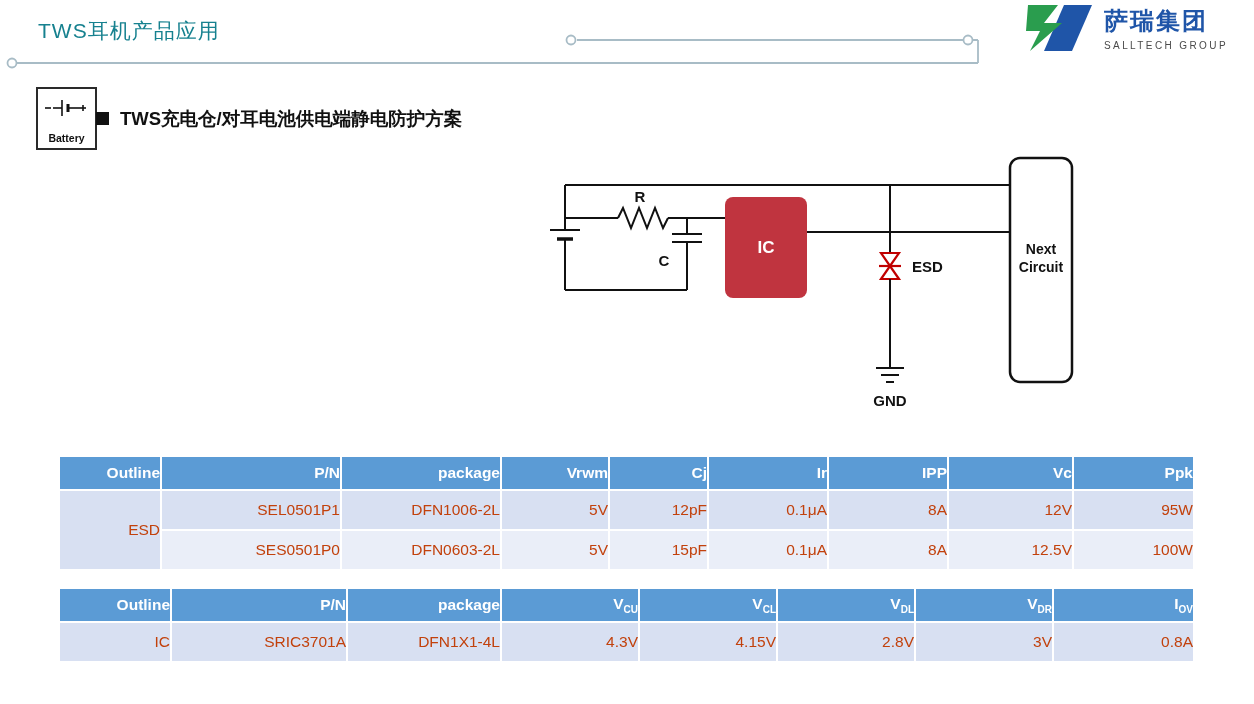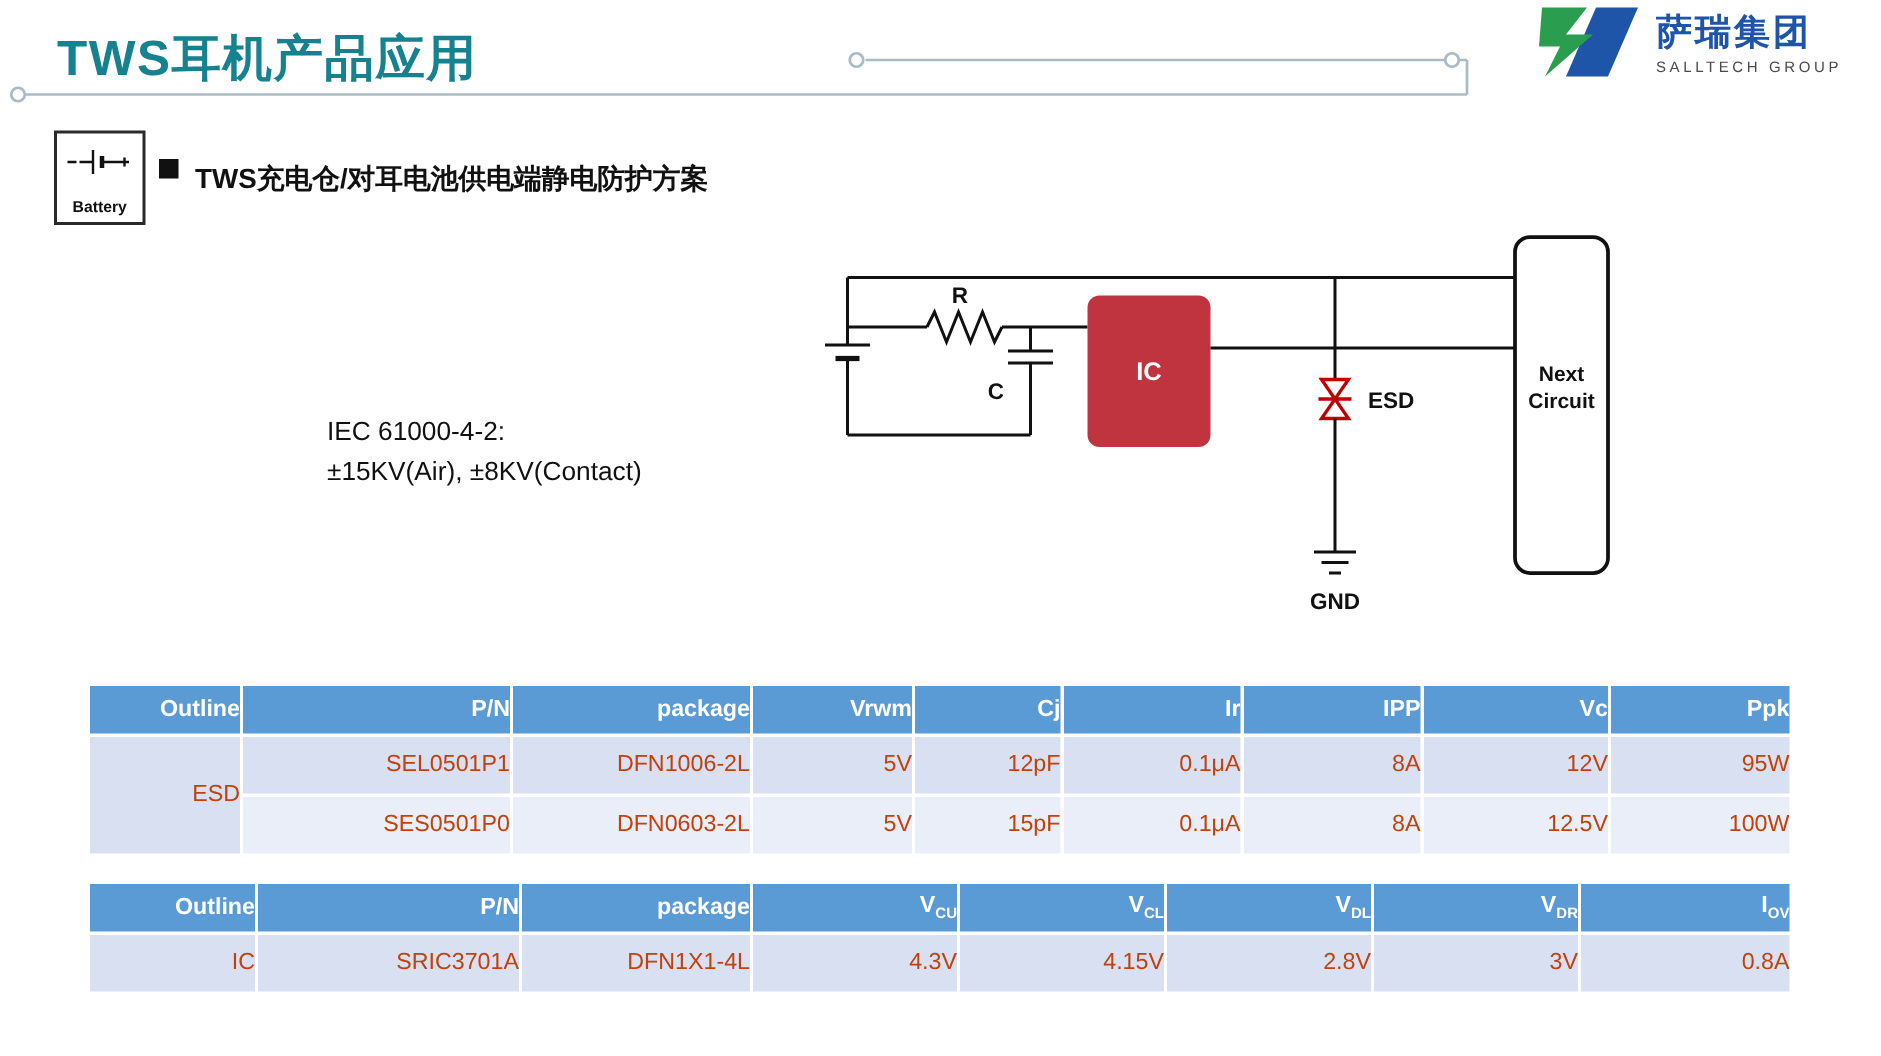--- a/index.html
+++ b/index.html
@@ -5,39 +5,39 @@
   * { margin:0; padding:0; box-sizing:border-box; }
   html,body { background:#ffffff; }
   .slide {
     position:relative; width:1254px; height:704px; background:#fff;
     font-family:"Liberation Sans", sans-serif; overflow:hidden; color:#111;
   }
 
   
   .page-title {
     position:absolute; left:38px; top:17px;
-    font-size:33px; font-weight:bold; color:#16818f; letter-spacing:1px;
+    font-size:21px; font-weight:normal; color:#16818f; letter-spacing:1px;
   }
   .decor { position:absolute; left:0; top:0; pointer-events:none; }
   .decor line { stroke:#a8bcc6; stroke-width:1.8; }
   .decor circle { stroke:#a8bcc6; stroke-width:1.8; fill:#fff; }
 
   .logo { position:absolute; top:1px; right:26px; display:flex; align-items:center; gap:10px; }
   .logo-cn { font-size:24px; font-weight:bold; color:#1f55a8; letter-spacing:2px; }
   .logo-en { font-size:10px; color:#4a4a4a; letter-spacing:2.4px; margin-top:3px; }
 
   
   .battery-box {
     position:absolute; left:36px; top:87px; width:61px; height:63px;
     border:2px solid #2a2a2a; background:#fff;
     display:flex; flex-direction:column; align-items:center; justify-content:space-between;
     padding:6px 2px 4px 2px;
   }
   .battery-box .blabel { font-size:10.5px; font-weight:bold; color:#111; }
-  .section-head { position:absolute; left:106px; top:106px; display:flex; align-items:flex-start; gap:11px; }
+  .section-head { position:absolute; left:96px; top:106px; display:flex; align-items:center; gap:11px; }
   .section-bullet { width:13px; height:13px; background:#111; flex:0 0 auto; }
   .section-title { font-size:18.5px; font-weight:bold; color:#111; }
 
   
   .iec-note { position:absolute; left:218px; top:274px; font-size:17.5px; line-height:27px; color:#101010; }
   .circuit { position:absolute; left:540px; top:150px; }
   .circuit text { font-family:"Liberation Sans", sans-serif; }
   .wire { stroke:#111; stroke-width:2; fill:none; }
   .wire-thick { stroke:#111; stroke-width:3.5; fill:none; }
   .red-part { stroke:#c00000; stroke-width:2.2; fill:none; }
@@ -97,24 +97,20 @@
       <line x1="38" y1="13" x2="44" y2="13" stroke="#111" stroke-width="1.6"></line>
     </svg>
     <div class="blabel">Battery</div>
   </div>
 
   <div class="section-head">
     <div class="section-bullet"></div>
     <div class="section-title">TWS充电仓/对耳电池供电端静电防护方案</div>
   </div>
 
-  <div class="iec-note">
-    <div>IEC 61000-4-2:</div>
-    <div>±15KV(Air), ±8KV(Contact)</div>
-  </div>
 
   <svg class="circuit" width="560" height="270" viewBox="0 0 560 270">
 
     <line class="wire" x1="25" y1="35" x2="25" y2="80"></line>
     <line class="wire" x1="10" y1="80" x2="40" y2="80"></line>
     <line class="wire-thick" x1="17" y1="89" x2="33" y2="89"></line>
     <line class="wire" x1="25" y1="89" x2="25" y2="140"></line>
 
     <line class="wire" x1="25" y1="35" x2="470" y2="35"></line>
     <line class="wire" x1="25" y1="140" x2="147" y2="140"></line>

